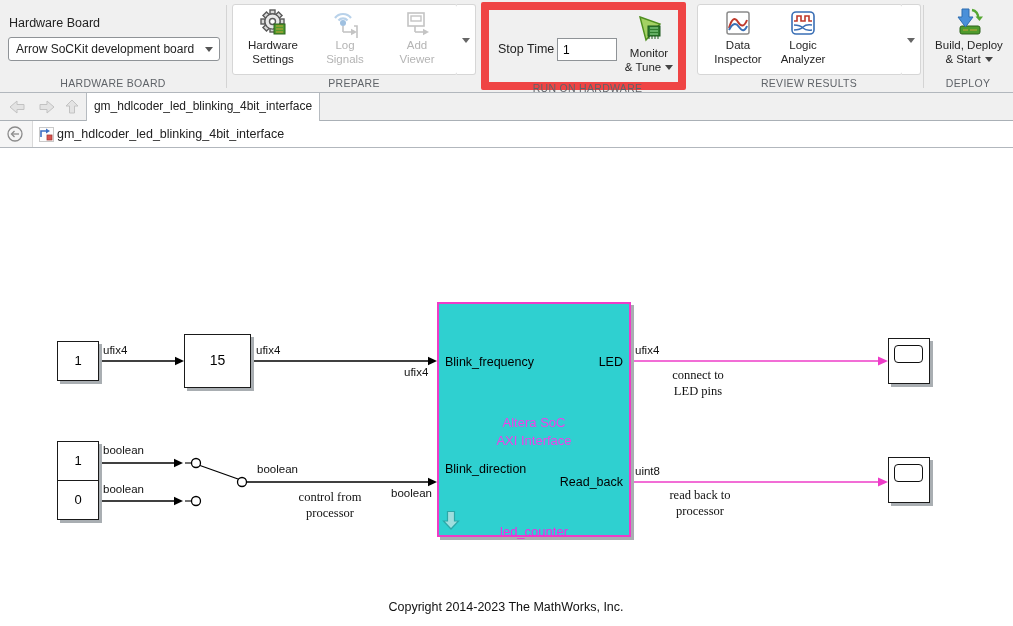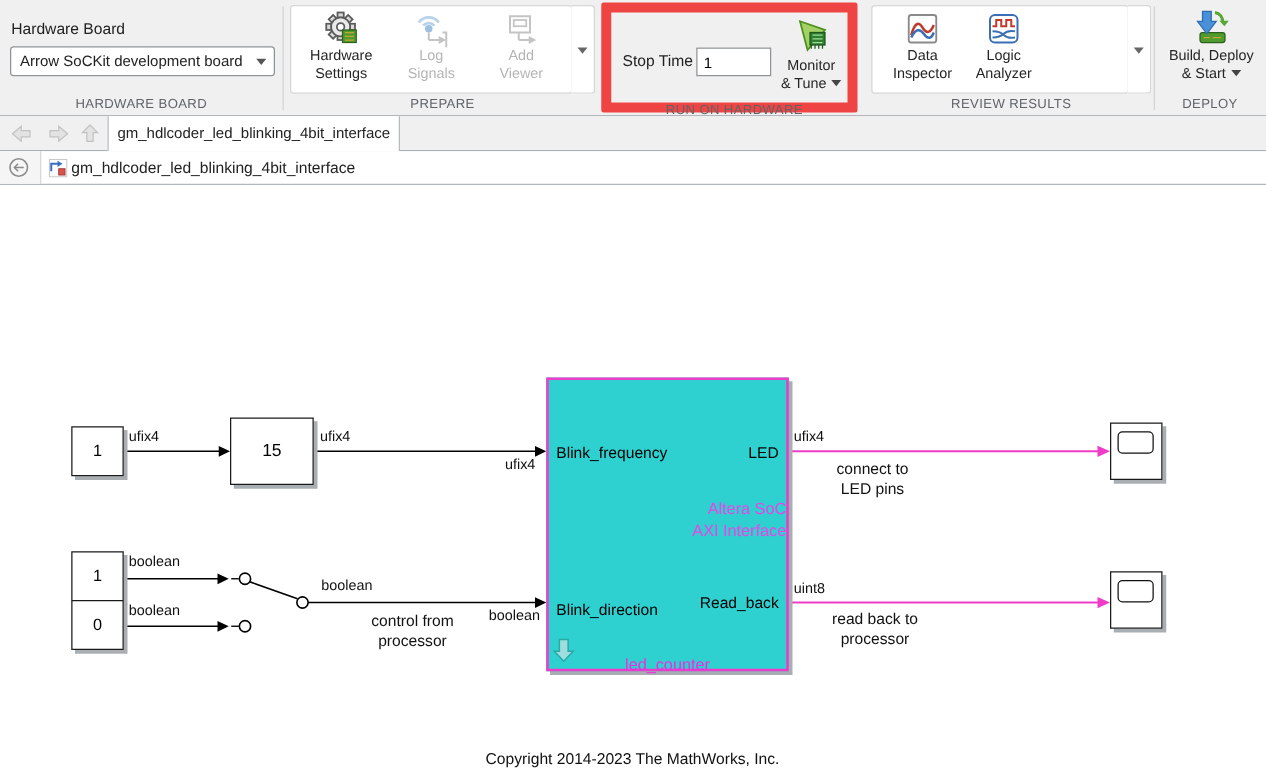--- a/index.html
+++ b/index.html
@@ -40,24 +40,24 @@
   .side-div { position:absolute; left:6px; top:4px; width:21px; height:1px; background:#c9c9c9; }
   .side-ico { position:absolute; left:7px; width:20px; height:20px; display:flex; align-items:center; justify-content:center; }
 
   
   .canvas { position:absolute; left:0; top:148px; width:1013px; height:478px; background:#fff; }
   .wires { position:absolute; left:0; top:0; }
   .sblock { position:absolute; background:#fff; border:1.5px solid #1a1a1a; box-shadow:3px 3px 0 #a9aeb2; text-align:center; color:#000; }
   .const { font-size:13px; }
   .subsys { position:absolute; left:437px; top:154px; width:194px; height:235px; background:#2fd0d0; border:2.5px solid #ee3cc8; box-shadow:3px 3px 0 #a9aeb2; }
   .port { position:absolute; font-size:12.5px; color:#000; white-space:nowrap; }
-  .subname { position:absolute; left:0; top:94px; width:100%; text-align:right; font-size:13px; color:#f040e8; line-height:18px; }
+  .subname { position:absolute; left:0; top:110px; width:100%; text-align:center; font-size:13px; color:#f040e8; line-height:18px; }
   .subcap { position:absolute; left:474px; top:376px; width:120px; text-align:center; font-size:13px; color:#f02ce0; }
   .siglabel { position:absolute; font-size:11.5px; color:#111; white-space:nowrap; }
-  .anno { position:absolute; font-size:12.5px; color:#111; text-align:center; line-height:15.5px; white-space:nowrap; }
+  .anno { position:absolute; font-size:12.5px; color:#111; text-align:center; line-height:15.5px; white-space:nowrap;font-family:Liberation Serif, serif; }
   .scope { position:absolute; width:42px; height:46px; background:#fff; border:1.5px solid #1a1a1a; box-shadow:3px 3px 0 #a9aeb2; }
   .scope .screen { position:absolute; left:5px; top:6px; width:29px; height:18px; border:1.5px solid #111; border-radius:4px; }
   .copyright { position:absolute; left:356px; top:452px; width:300px; text-align:center; font-size:12.5px; color:#111; }
 </style>
 </head>
 <body>
 
 <div class="app">
 
   <div class="toolstrip">
@@ -333,21 +333,21 @@
     </svg>
 
     <div class="sblock const" style="left:57px;top:193px;width:42px;height:40px;line-height:37px;">1</div>
     <div class="sblock" style="left:184px;top:186px;width:67px;height:54px;line-height:51px;font-size:14px;">15</div>
     <div class="sblock const" style="left:57px;top:293px;width:42px;height:40px;line-height:37px;">1</div>
     <div class="sblock const" style="left:57px;top:332px;width:42px;height:40px;line-height:37px;">0</div>
 
     <div class="subsys">
       <div class="port" style="left:6px;top:51px;">Blink_frequency</div>
       <div class="port" style="right:6px;top:51px;">LED</div>
-      <div class="port" style="left:6px;top:177px;">Blink_direction</div>
+      <div class="port" style="left:6px;top:158px;">Blink_direction</div>
       <div class="port" style="right:6px;top:171px;">Read_back</div>
       <div class="subname">
         <div>Altera SoC</div>
         <div>AXI Interface</div>
       </div>
       <div style="position:absolute;left:3px;top:206px;">
         <svg width="18" height="20" viewBox="0 0 18 20">
             <polygon points="9,19 1.5,11 5.5,11 5.5,1.5 12.5,1.5 12.5,11 16.5,11" fill="#9fdede" stroke="#2ba8a8" stroke-width="1.2"></polygon>
           </svg>
       </div>

